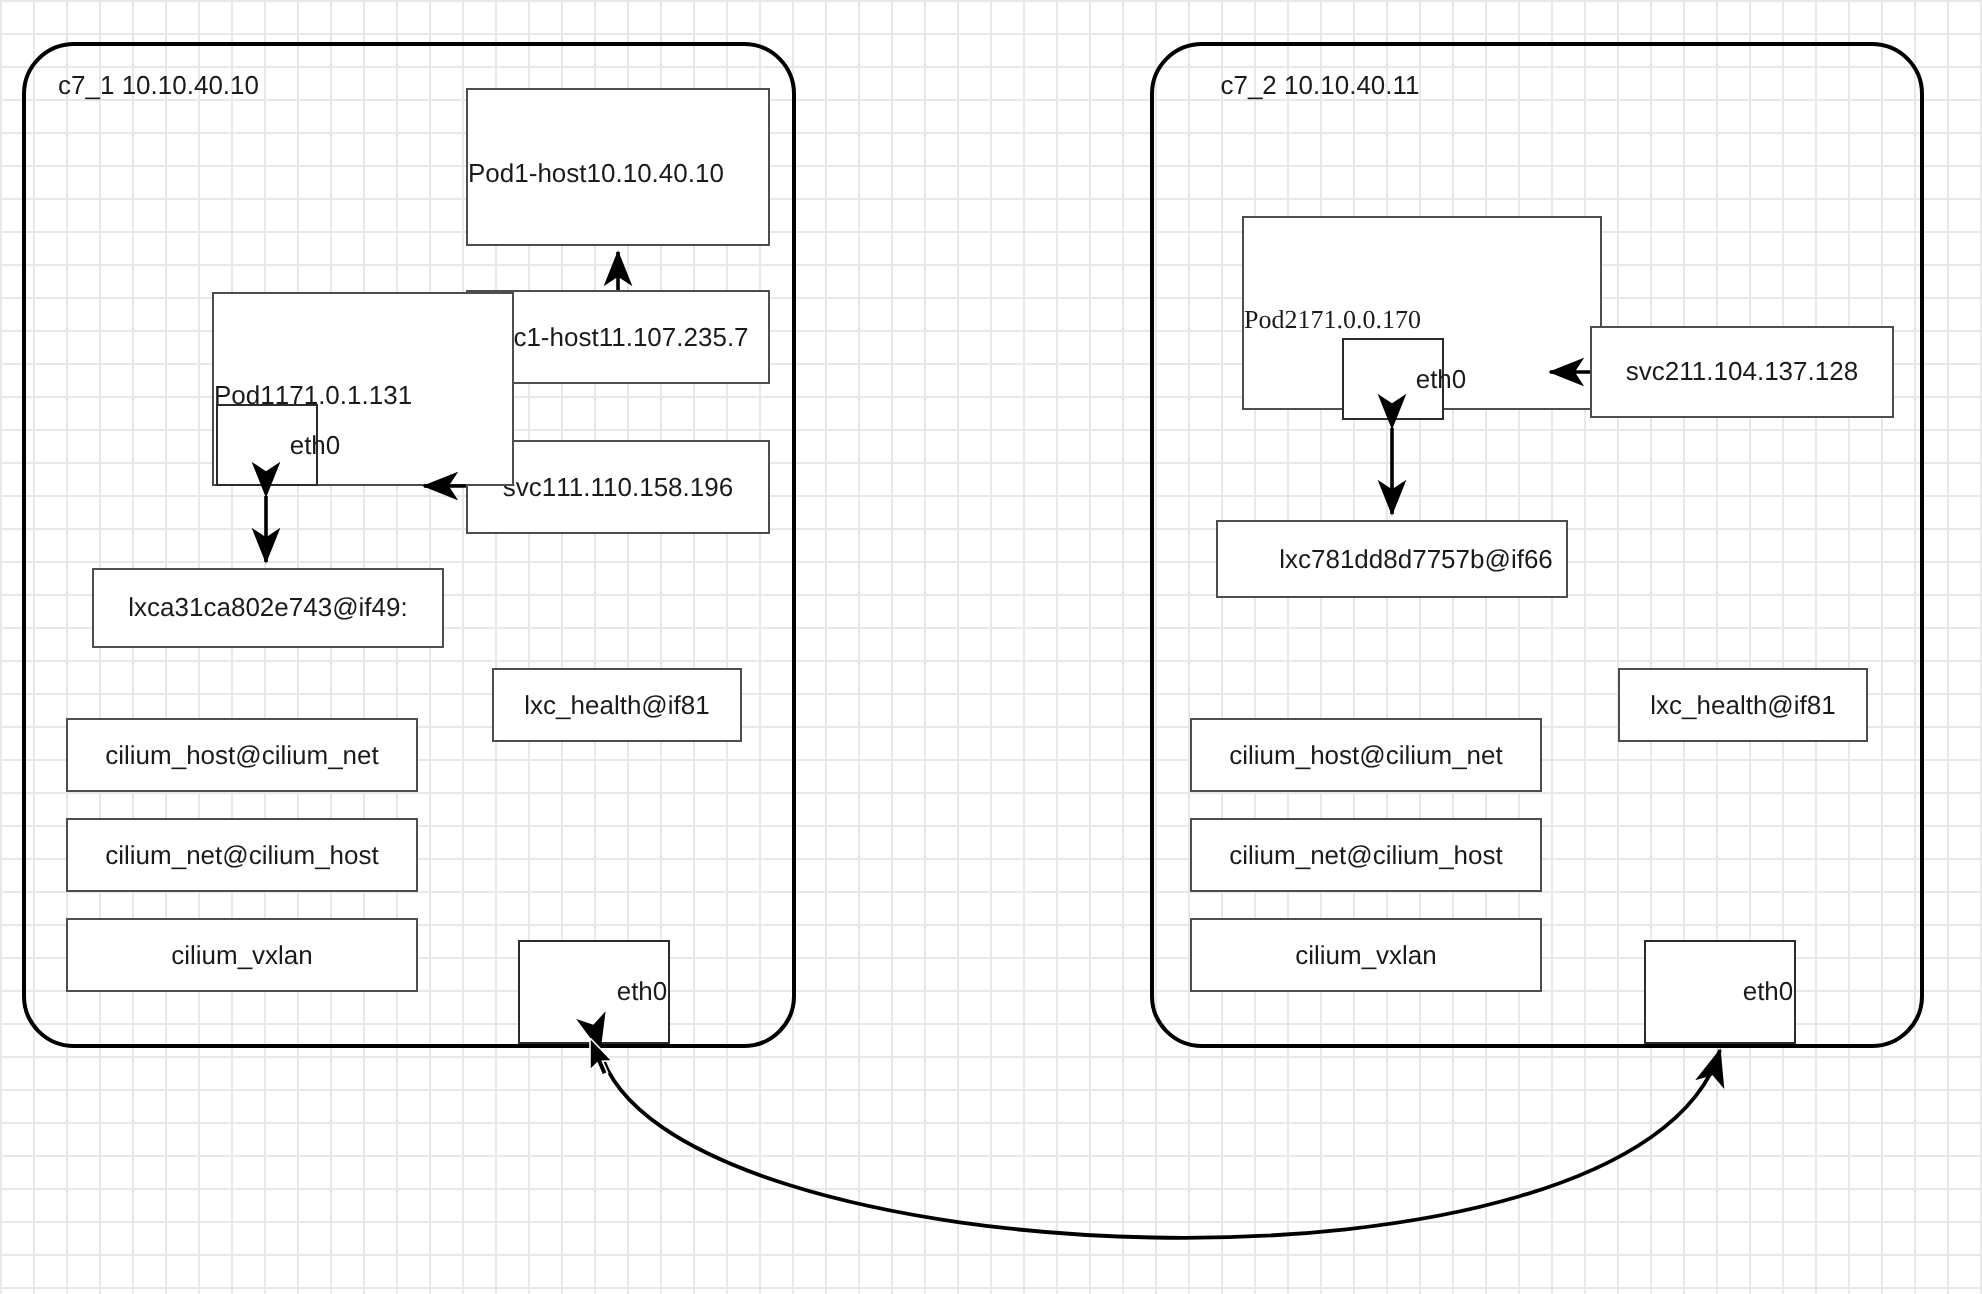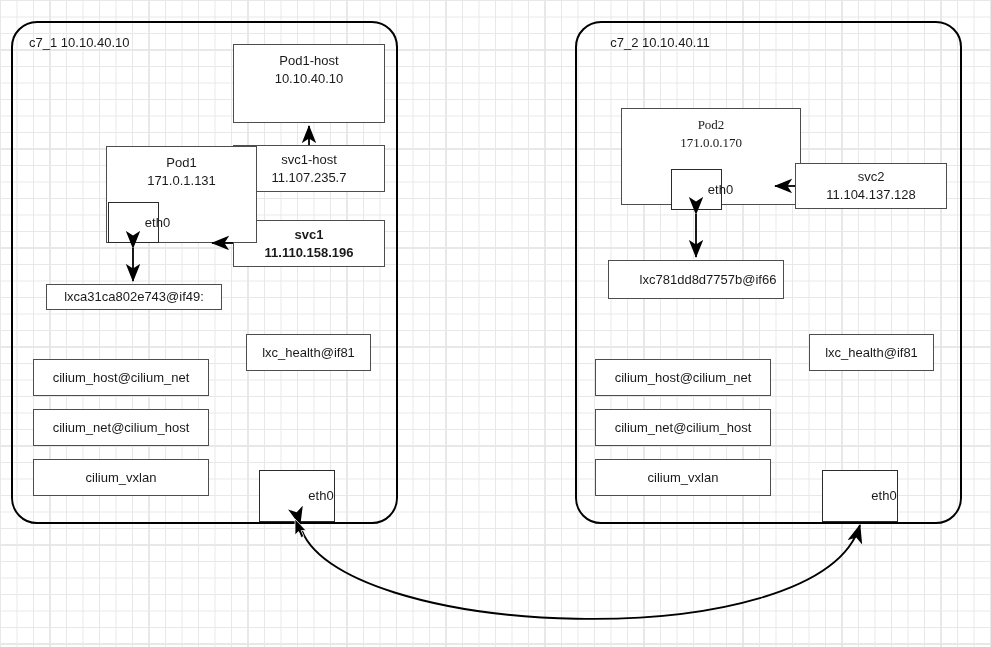--- a/index.html
+++ b/index.html
@@ -36,21 +36,21 @@
     line-height:17px;
     white-space:nowrap;
     text-align:center;
   }
   .box{
     position:absolute;
     border:1.6px solid #4d4d4d;
     background:#ffffff;
     box-sizing:border-box;
     display:flex;
-    flex-direction:column;
+    flex-direction:row;
     align-items:center;
     justify-content:center;
     font-size:13px;
     color:#1a1a1a;
     line-height:18px;
     text-align:center;
     white-space:nowrap;
   }
   .box.eth-inner{
     border:1.6px solid #2b2b2b;
@@ -79,35 +79,35 @@
 <div class="box titled" style="left:233px;top:44px;width:152px;height:79px;">
   <span class="l1">Pod1-host</span>
   <span class="l2">10.10.40.10</span>
 </div>
 
 <div class="box" style="left:233px;top:145px;width:152px;height:47px;">
   <span class="l1">svc1-host</span>
   <span class="l2">11.107.235.7</span>
 </div>
 
-<div class="box" style="left:233px;top:220px;width:152px;height:47px;font-weight:bold;">
+<div class="box" style="left:233px;top:220px;width:152px;height:47px;">
   <span class="l1">svc1</span>
   <span class="l2">11.110.158.196</span>
 </div>
 
 <div class="box titled" style="left:58px;top:146px;width:151px;height:97px;margin-left:48px;">
   <span class="l1">Pod1</span>
   <span class="l2">171.0.1.131</span>
 </div>
 
 <div class="box eth-inner" style="left:108px;top:202px;width:51px;height:41px;">
   <span>eth0</span>
 </div>
 
-<div class="box" style="left:46px;top:284px;width:176px;height:26px;">
+<div class="box" style="left:46px;top:284px;width:176px;height:40px;">
   <span>lxca31ca802e743@if49:</span>
 </div>
 
 <div class="box" style="left:246px;top:334px;width:125px;height:37px;">
   <span>lxc_health@if81</span>
 </div>
 
 <div class="box" style="left:33px;top:359px;width:176px;height:37px;">
   <span>cilium_host@cilium_net</span>
 </div>

